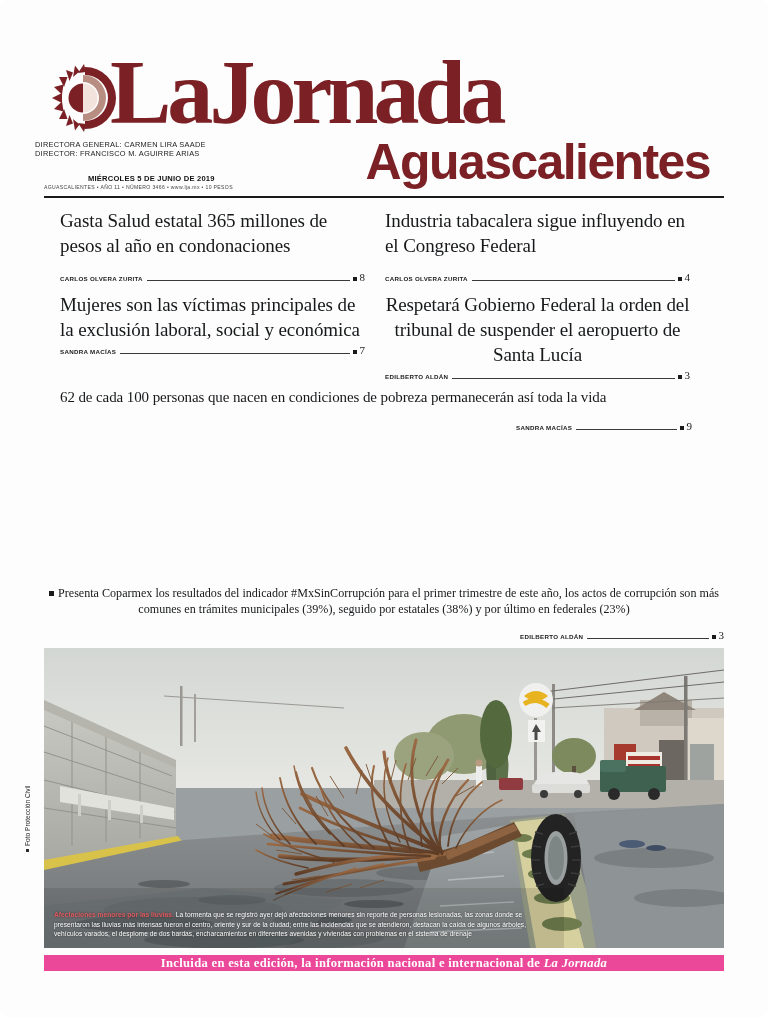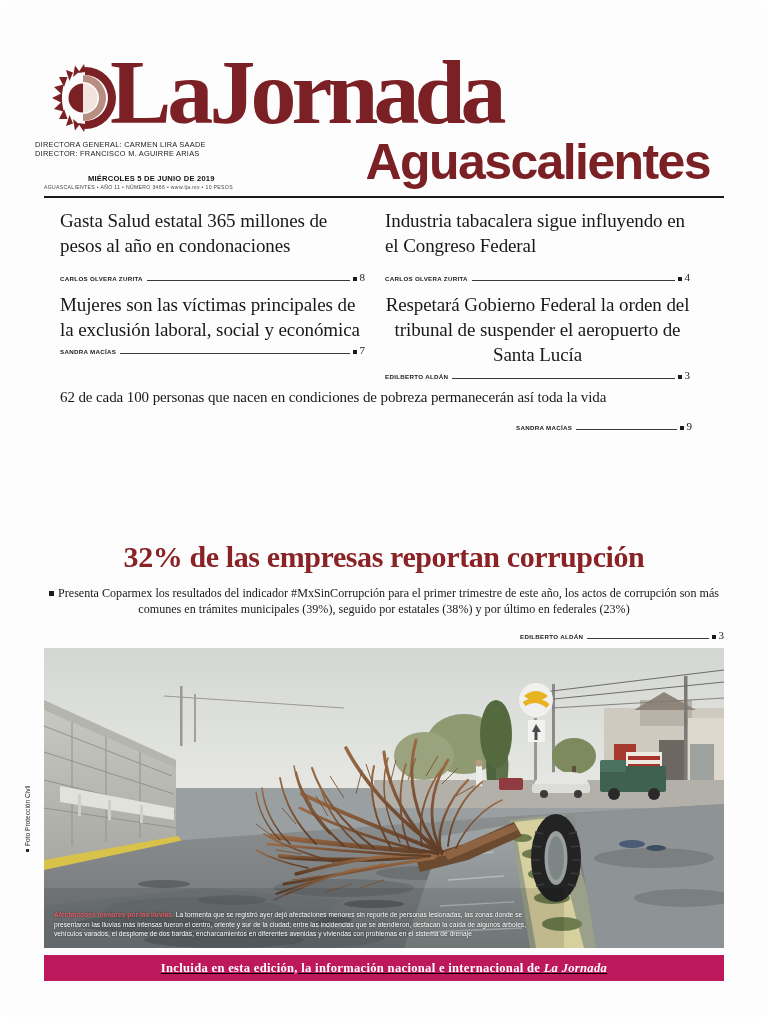--- a/index.html
+++ b/index.html
@@ -222,26 +222,25 @@
     width: 3px; height: 3px;
     background: #2a2a2a;
     margin-right: 3px;
     vertical-align: 1px;
   }
 
   
   .banner {
     position: absolute;
     left: 44px; top: 955px;
-    width: 680px; height: 26px;
-    background: #be185d;
+    width: 680px; height: 16px;
+    background: #ec4899;
     display: flex;
     align-items: center;
     justify-content: center;
-    text-decoration: underline;
   }
   .banner-text {
     font-family: "Liberation Serif", serif;
     font-weight: bold;
     font-size: 12.6px;
     color: #ffffff;
     letter-spacing: 0.3px;
     white-space: nowrap;
   }
   .banner-text .lj {
@@ -344,21 +343,20 @@
   <div class="hl-block" style="left:60px; top:388px; width:632px;">
     <div class="hl-text wide">62 de cada 100 personas que nacen en condiciones de pobreza permanecerán así toda la vida</div>
     <div class="byline-row" style="margin-top:14px; margin-left:456px;">
       <span class="byline-name">Sandra Macías</span>
       <span class="byline-line"></span>
       <span class="byline-sq"></span>
       <span class="byline-page">9</span>
     </div>
   </div>
 
-  <div class="lead-head">32% de las empresas reportan corrupción</div>
 
   <div class="lead-body"><span class="lead-bullet"></span><span>Presenta Coparmex los resultados del indicador #MxSinCorrupción para el primer  trimestre de este año, los actos de corrupción son más comunes en trámites municipales (39%), seguido por estatales (38%) y por último en federales (23%)</span></div>
 
   <div class="lead-byline">
     <div class="byline-row" style="margin-top:0;">
       <span class="byline-name">Edilberto Aldán</span>
       <span class="byline-line"></span>
       <span class="byline-sq"></span>
       <span class="byline-page">3</span>
     </div>

